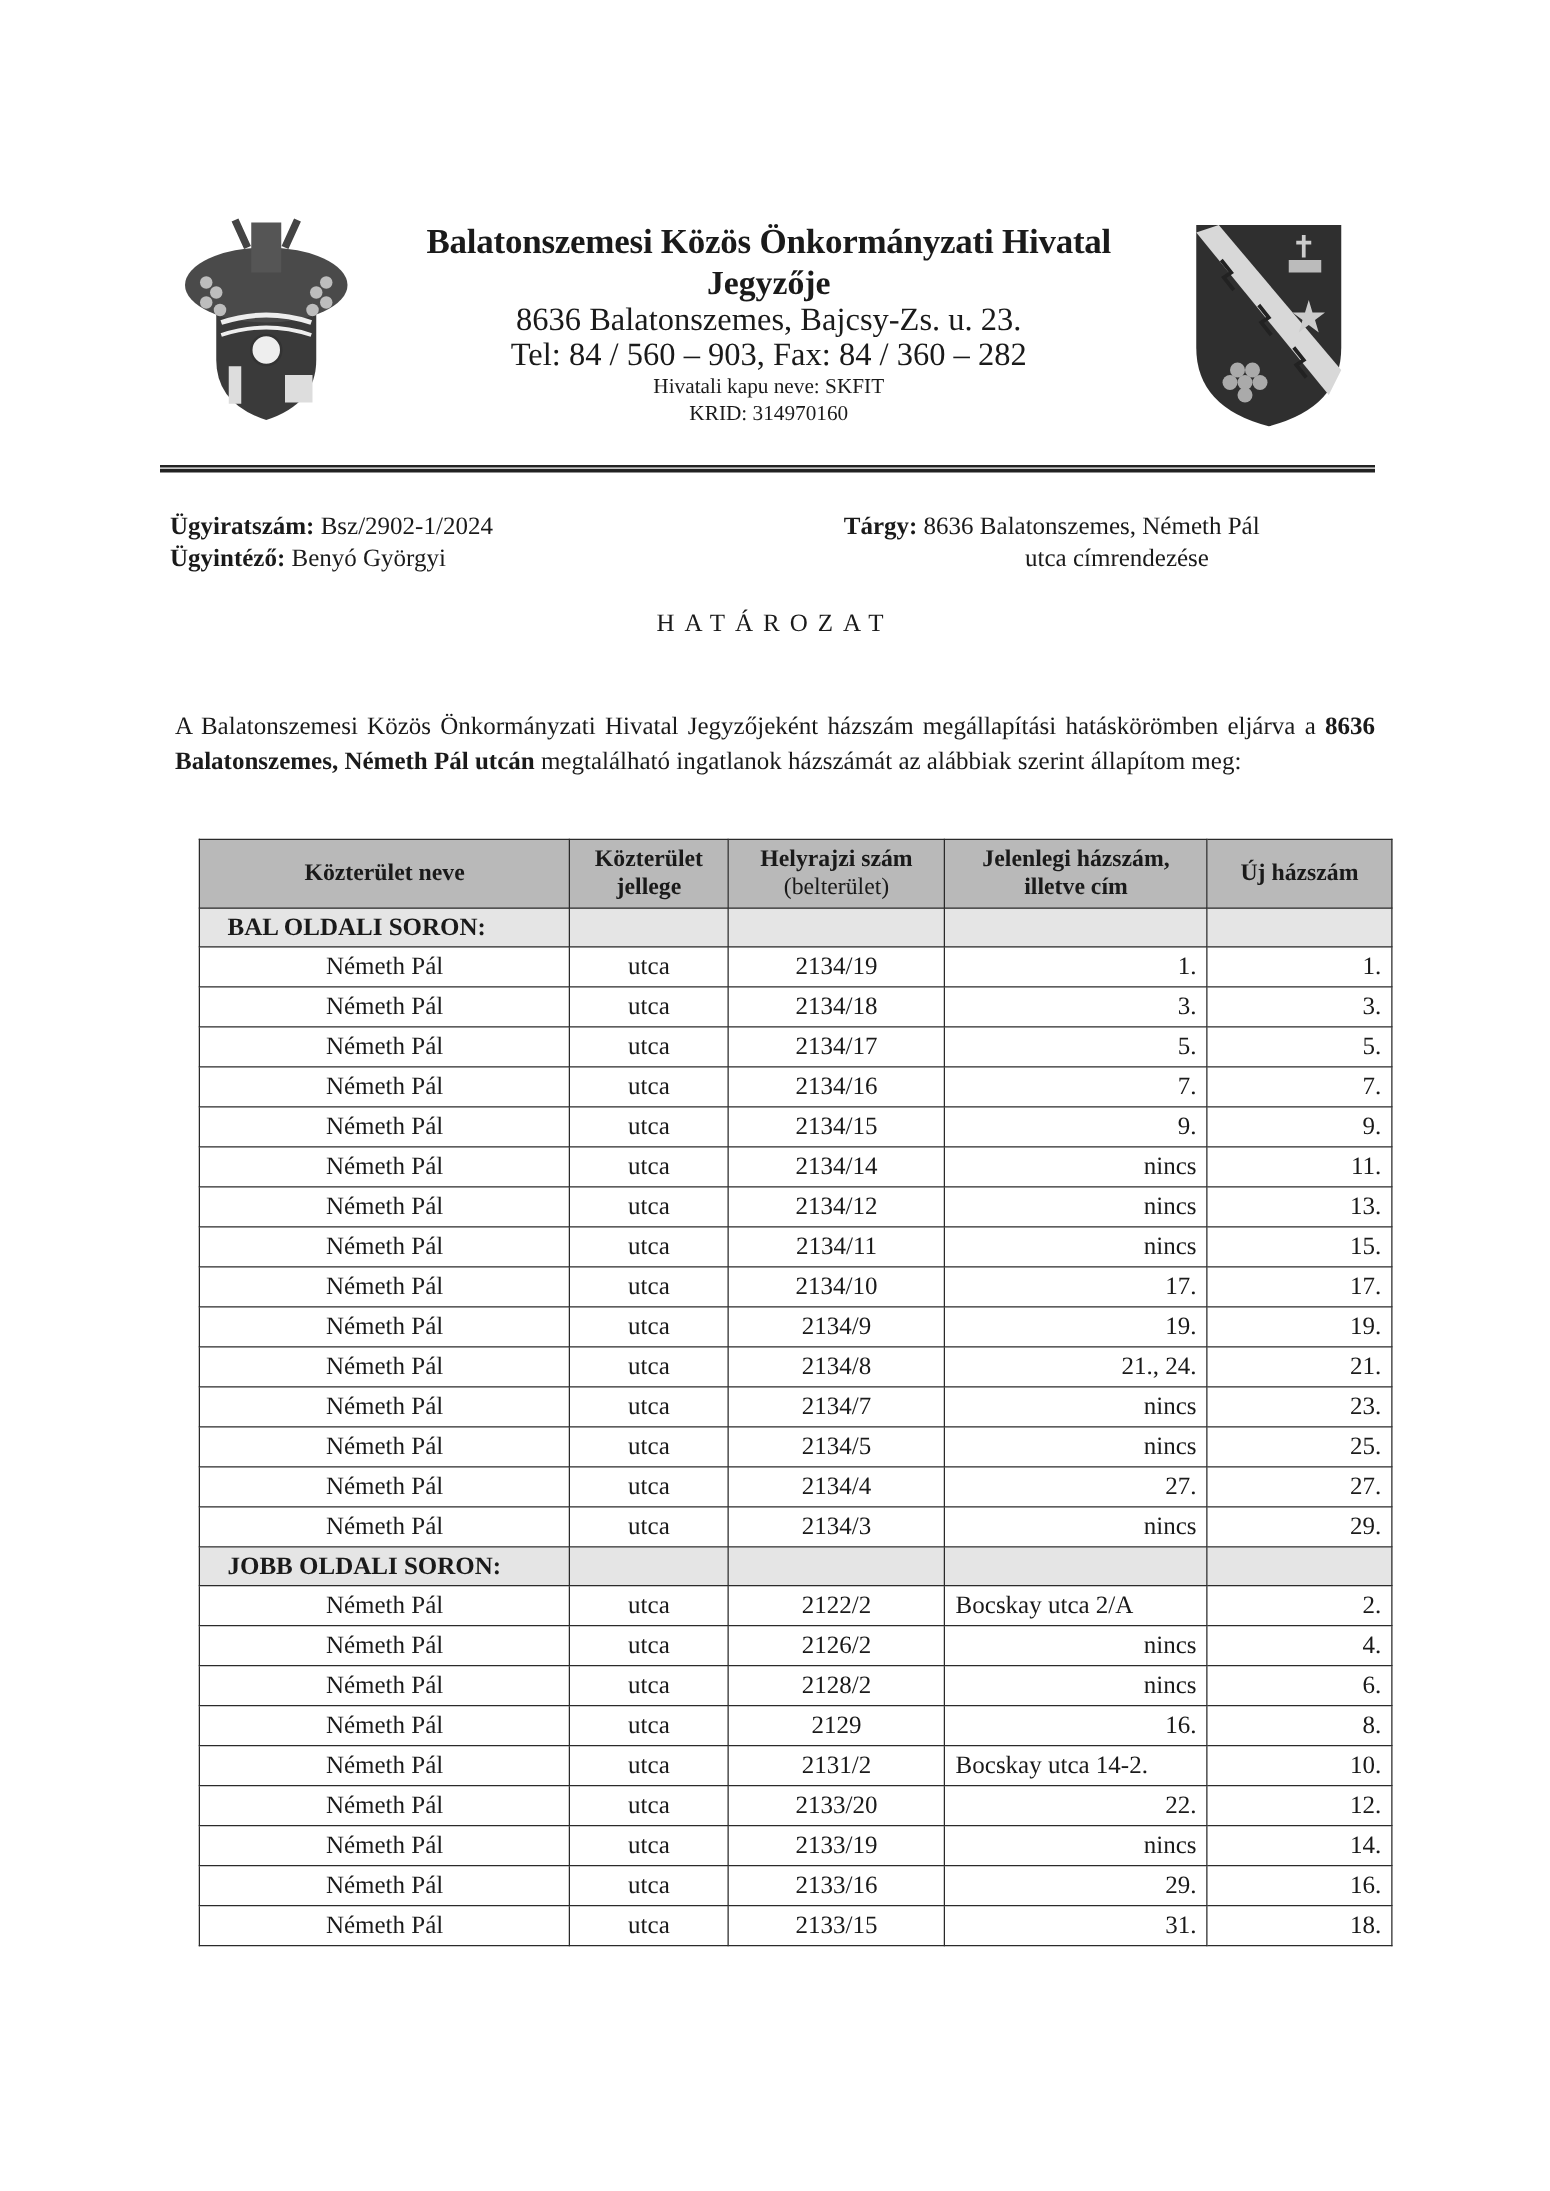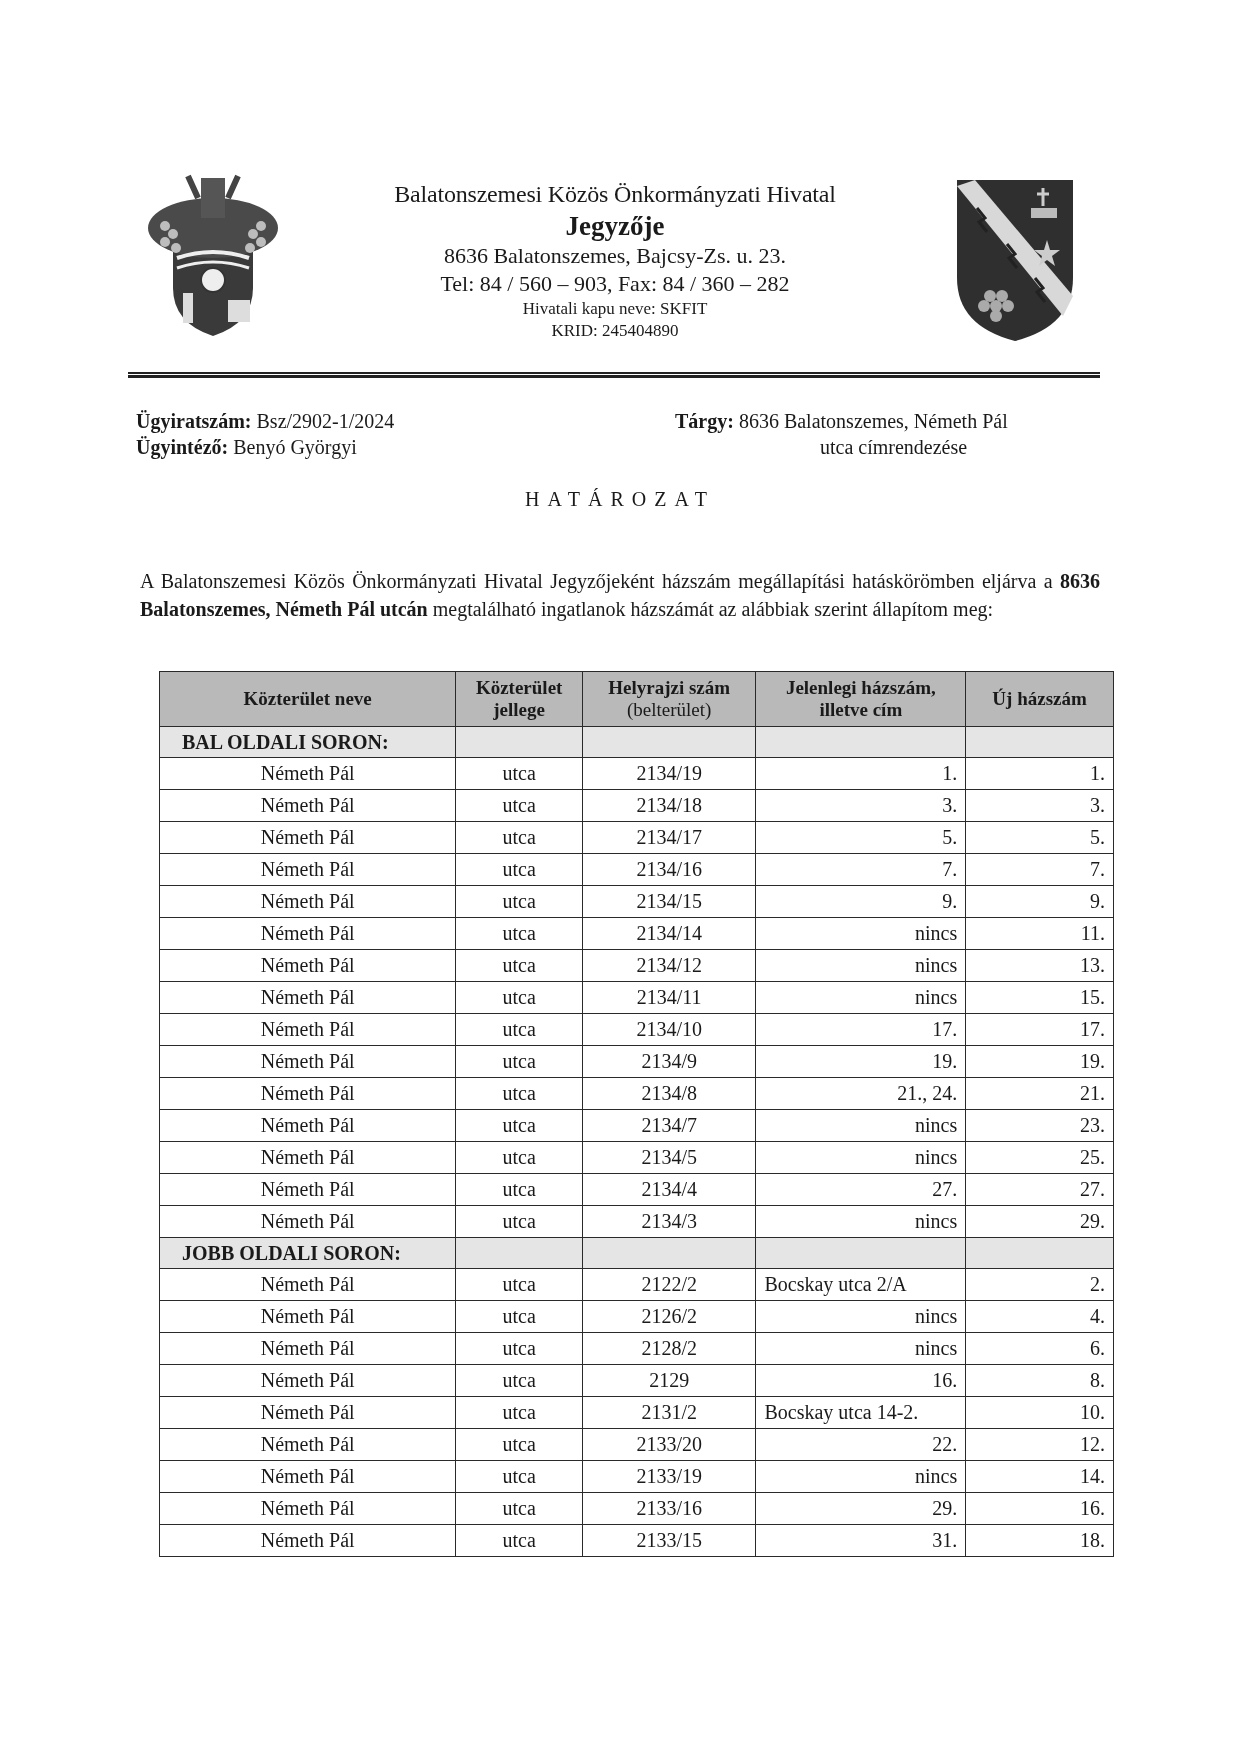--- a/index.html
+++ b/index.html
@@ -8,23 +8,23 @@
       font-family: "Liberation Serif", "DejaVu Serif", serif; color: #1a1a1a;
     }
     .abs { position: absolute; }
 
     
     .crest-left { left: 143px; top: 168px; width: 140px; height: 170px; }
     .crest-right { left: 955px; top: 178px; width: 120px; height: 165px; }
 
     
     .letterhead { left: 290px; top: 178px; width: 650px; text-align: center; }
-    .lh-title { font-weight: normal; font-size: 24px; line-height: 32px; letter-spacing: -0.2px; }
+    .lh-title { font-weight: bold; font-size: 28px; line-height: 32px; letter-spacing: -0.2px; }
     .lh-sub { font-weight: bold; font-size: 27px; line-height: 32px; }
-    .lh-line { font-size: 22px; line-height: 28px; }
+    .lh-line { font-size: 26px; line-height: 28px; }
     .lh-small { font-size: 17px; line-height: 22px; }
 
     .rule { left: 128px; top: 372px; width: 972px; height: 6px;
             border-top: 2px solid #222; border-bottom: 3px solid #222; box-sizing: border-box; }
 
     
     .meta-left { left: 136px; top: 408px; font-size: 20px; line-height: 26px; }
     .meta-right { left: 675px; top: 408px; font-size: 20px; line-height: 26px; }
     .meta-right .indent { padding-left: 145px; }
     b.lbl { font-weight: bold; }
@@ -79,21 +79,21 @@
     <rect x="85" y="132" width="22" height="22" fill="#ddd"></rect>
   </svg>
 </div>
 
 <div class="abs letterhead">
   <div class="lh-title">Balatonszemesi Közös Önkormányzati Hivatal</div>
   <div class="lh-sub">Jegyzője</div>
   <div class="lh-line">8636 Balatonszemes, Bajcsy-Zs. u. 23.</div>
   <div class="lh-line">Tel: 84 / 560 – 903, Fax: 84 / 360 – 282</div>
   <div class="lh-small">Hivatali kapu neve: SKFIT</div>
-  <div class="lh-small">KRID: 245404890</div>
+  <div class="lh-small">KRID: 314970160</div>
 </div>
 
 <div class="abs crest-right">
   <svg width="120" height="165" viewBox="0 0 120 165">
     <path d="M2 2 L118 2 L118 100 Q118 148 60 163 Q2 148 2 100 Z" fill="#2f2f2f"></path>
     <path d="M2 8 L20 2 L118 118 L108 138 Z" fill="#d8d8d8"></path>
     <path d="M22 30 l8 10 l-6 4 l8 10 M52 66 l8 10 l-6 4 l8 10 M80 100 l8 10 l-6 4 l8 10" stroke="#222" stroke-width="3" fill="none"></path>
     <path d="M88 10 v18 M82 16 h12" stroke="#ccc" stroke-width="3"></path>
     <rect x="76" y="30" width="26" height="10" fill="#bbb"></rect>
     <polygon points="92,62 95,72 105,72 97,78 100,88 92,82 84,88 87,78 79,72 89,72" fill="#ccc"></polygon>

